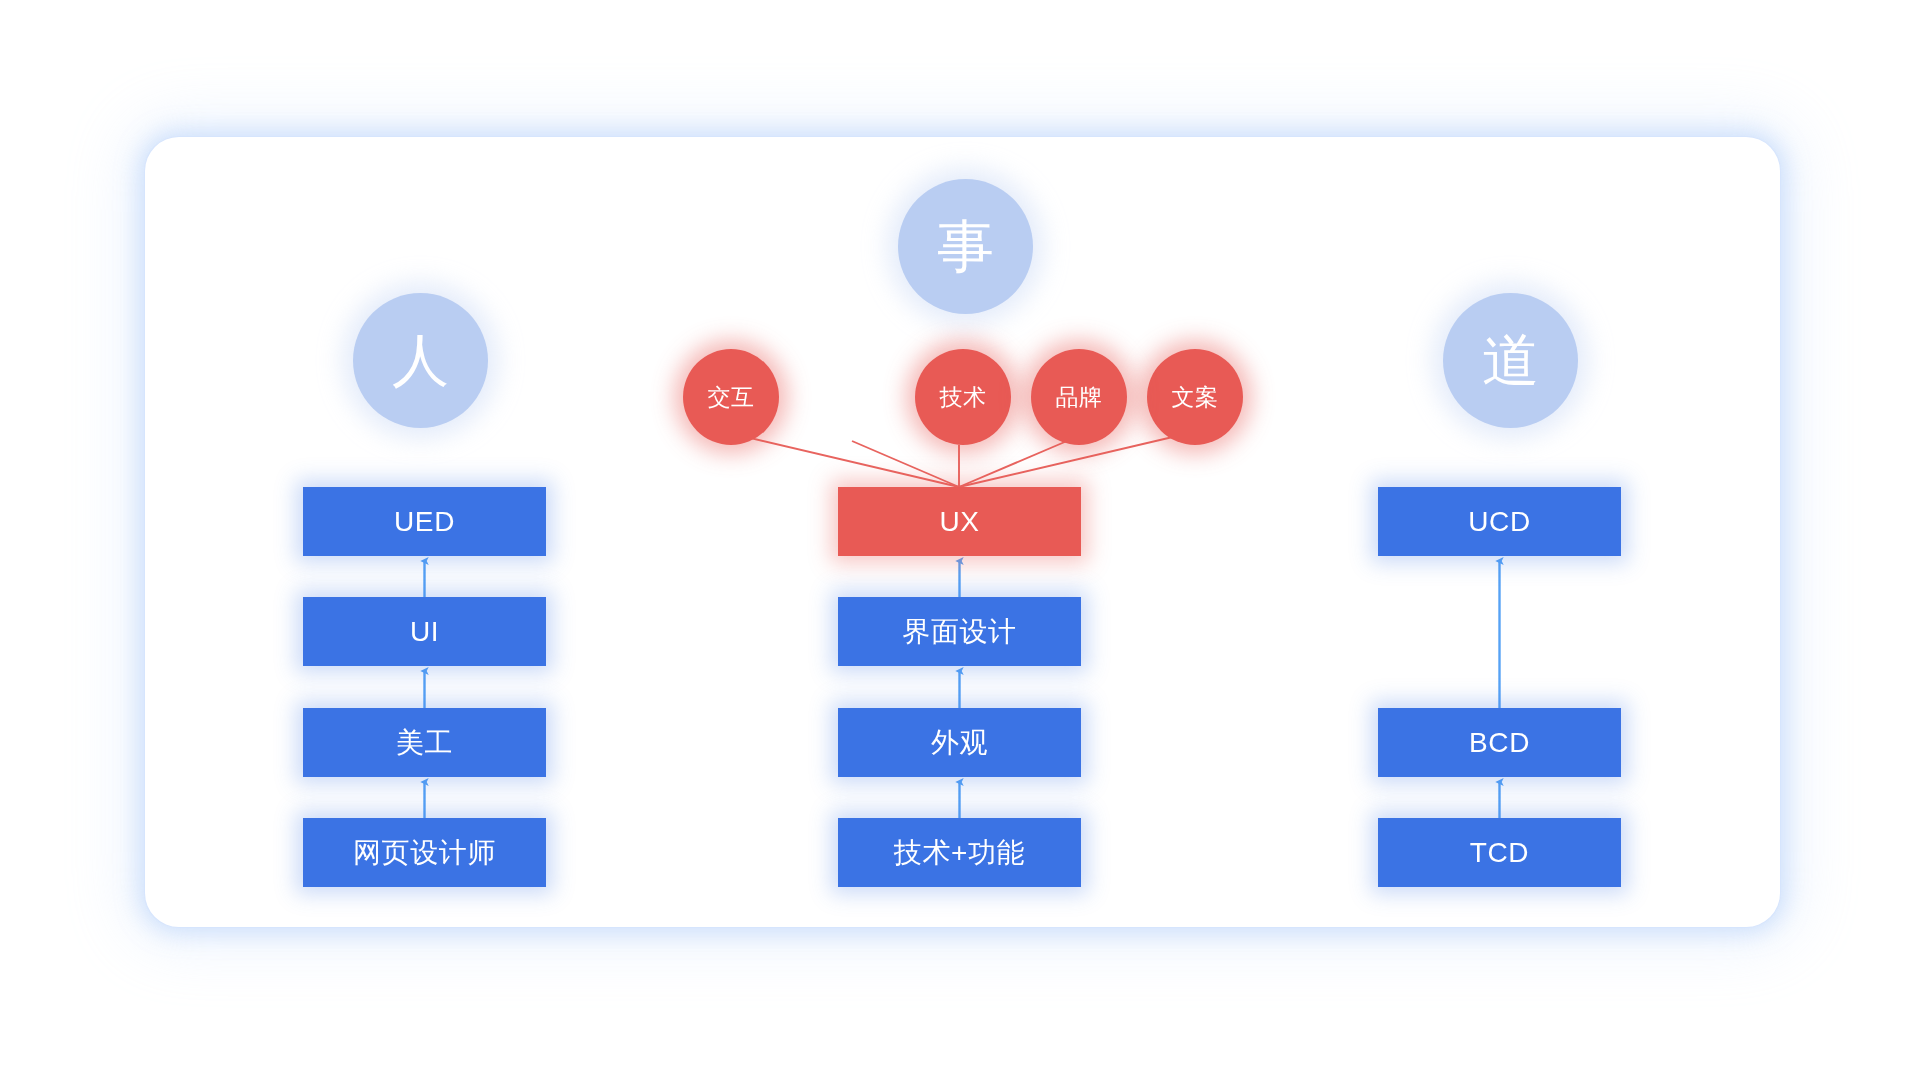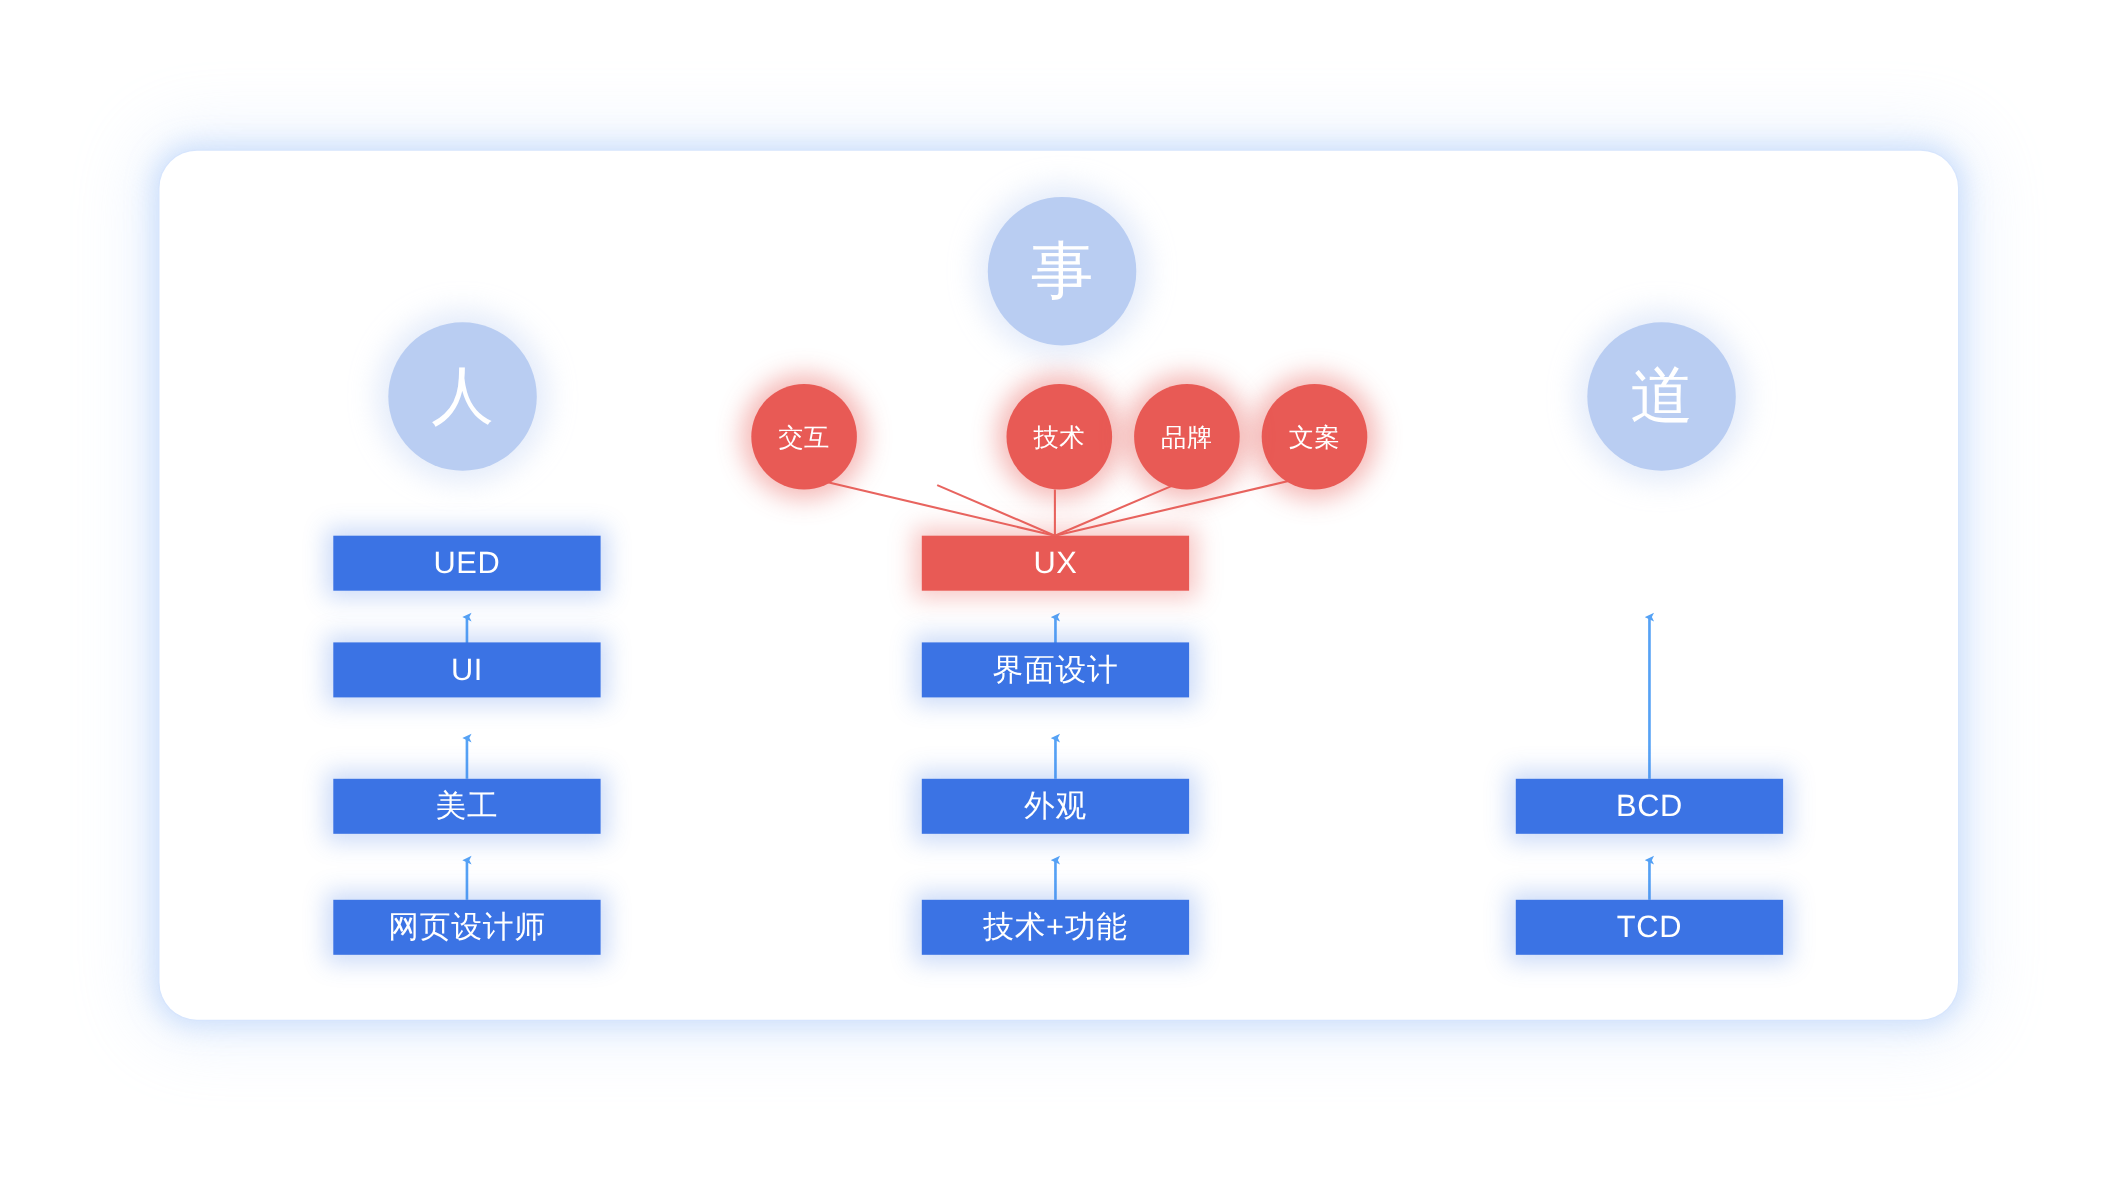--- a/index.html
+++ b/index.html
@@ -82,21 +82,21 @@
   #facet-0 { left: 683px;  top: 349px; }
   #facet-1 { left: 799px;  top: 349px; }
   #facet-2 { left: 915px;  top: 349px; }
   #facet-3 { left: 1031px; top: 349px; }
   #facet-4 { left: 1147px; top: 349px; }
 
   
   .node-box {
     position: absolute;
     width: 243px;
-    height: 50px;
+    height: 69px;
     display: flex;
     align-items: center;
     justify-content: center;
     color: #ffffff;
     font-size: 28px;
     font-weight: 300;
     line-height: 1;
     letter-spacing: 0.6px;
   }
   .node-box.blue {
@@ -108,21 +108,21 @@
     box-shadow: 0 0 20px 7px rgba(232, 90, 85, 0.34);
   }
 
   
   .col-left   { left: 303px; }
   .col-mid    { left: 838px; }
   .col-right  { left: 1378px; }
 
   
   .row-0 { top: 487px; }
-  .row-1 { top: 584px; text-align: right; }
+  .row-1 { top: 597px; text-align: right; }
   .row-2 { top: 708px; align-items: center; }
   .row-3 { top: 818px; }
 
   
   #connectors {
     position: absolute;
     left: 0;
     top: 0;
     width: 1920px;
     height: 1080px;
@@ -224,20 +224,23 @@
   <div class="node-box blue col-mid row-1">
     <span>界面设计</span>
   </div>
   <div class="node-box blue col-mid row-2">
     <span>外观</span>
   </div>
   <div class="node-box blue col-mid row-3">
     <span>技术+功能</span>
   </div>
 
+  <div class="node-box blue col-right row-0">
+    <span>UCD</span>
+  </div>
   <div class="node-box blue col-right row-2">
     <span>BCD</span>
   </div>
   <div class="node-box blue col-right row-3">
     <span>TCD</span>
   </div>
 
   <div id="watermark"></div>
 
 </div>

